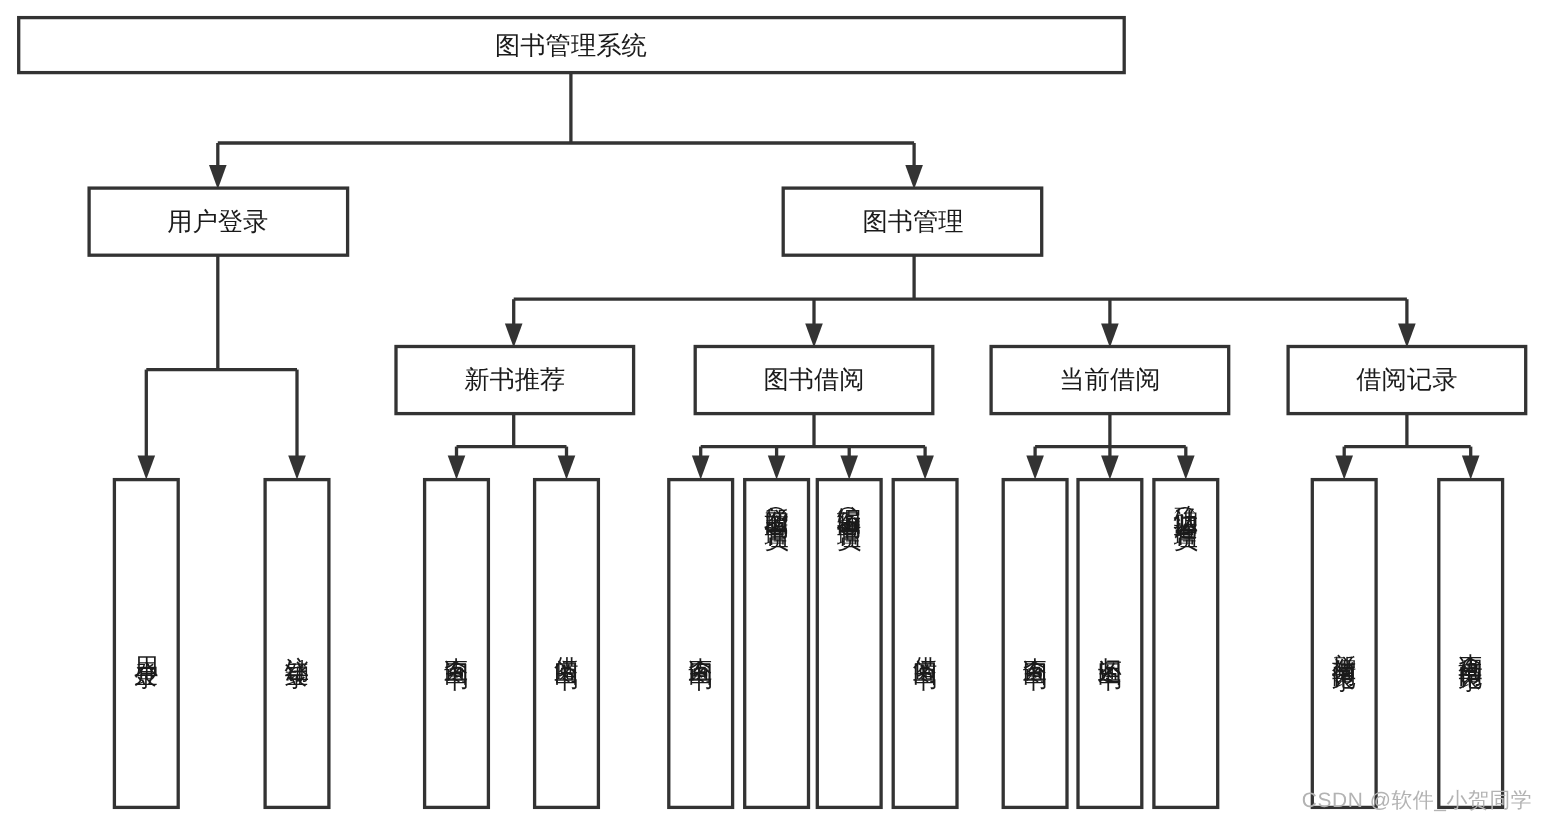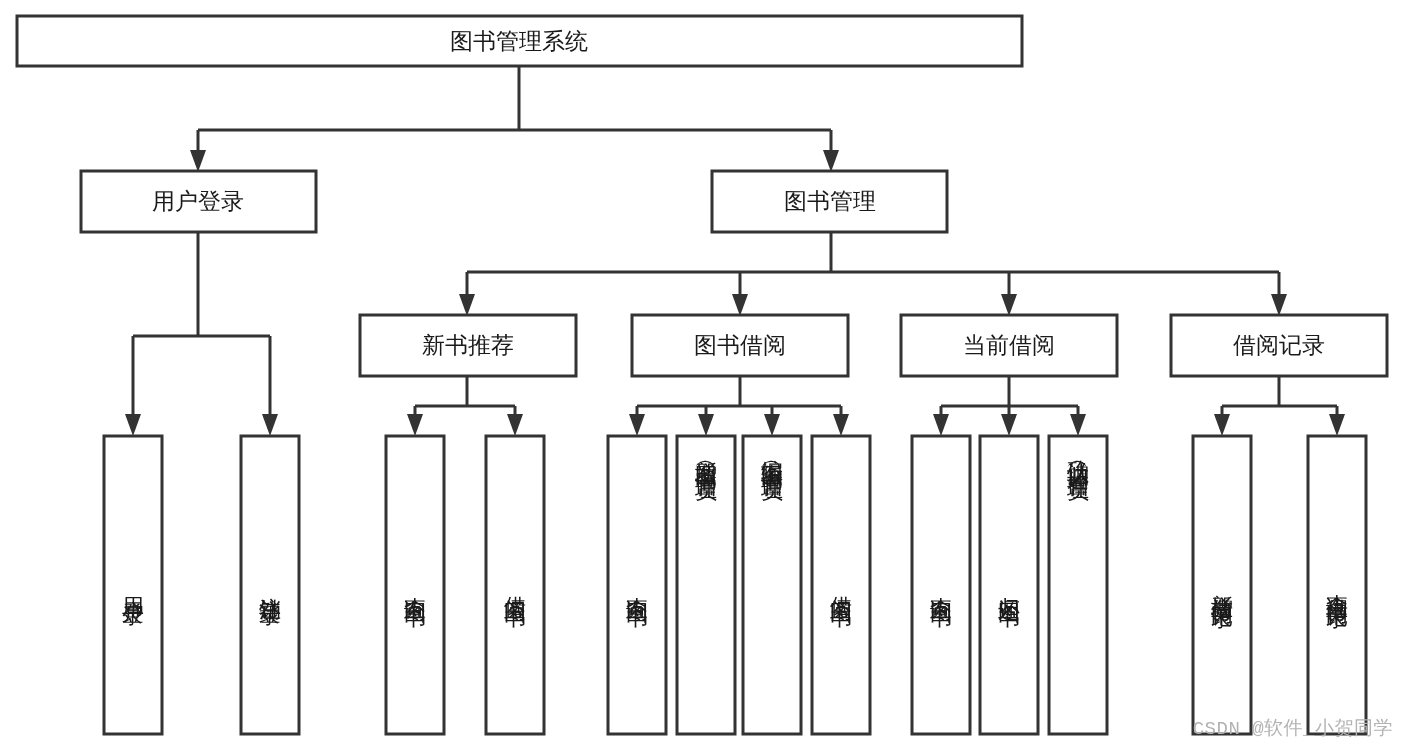--- a/index.html
+++ b/index.html
@@ -65,21 +65,21 @@
     font-size: 22px;
     line-height: 1.18;
     color: #1a1a1a;
     letter-spacing: 3px;
     white-space: nowrap;
   }
   .watermark {
     position: absolute;
     right: 12px;
     bottom: 6px;
-    font-family: Liberation Mono, monospace;
+    font-family: Liberation Sans, sans-serif;
     font-size: 19px;
     color: #b3b3b3;
     letter-spacing: 0.5px;
     white-space: nowrap;
   }
 </style>
 </head>
 <body>
 
 <div id="diagram-root">

